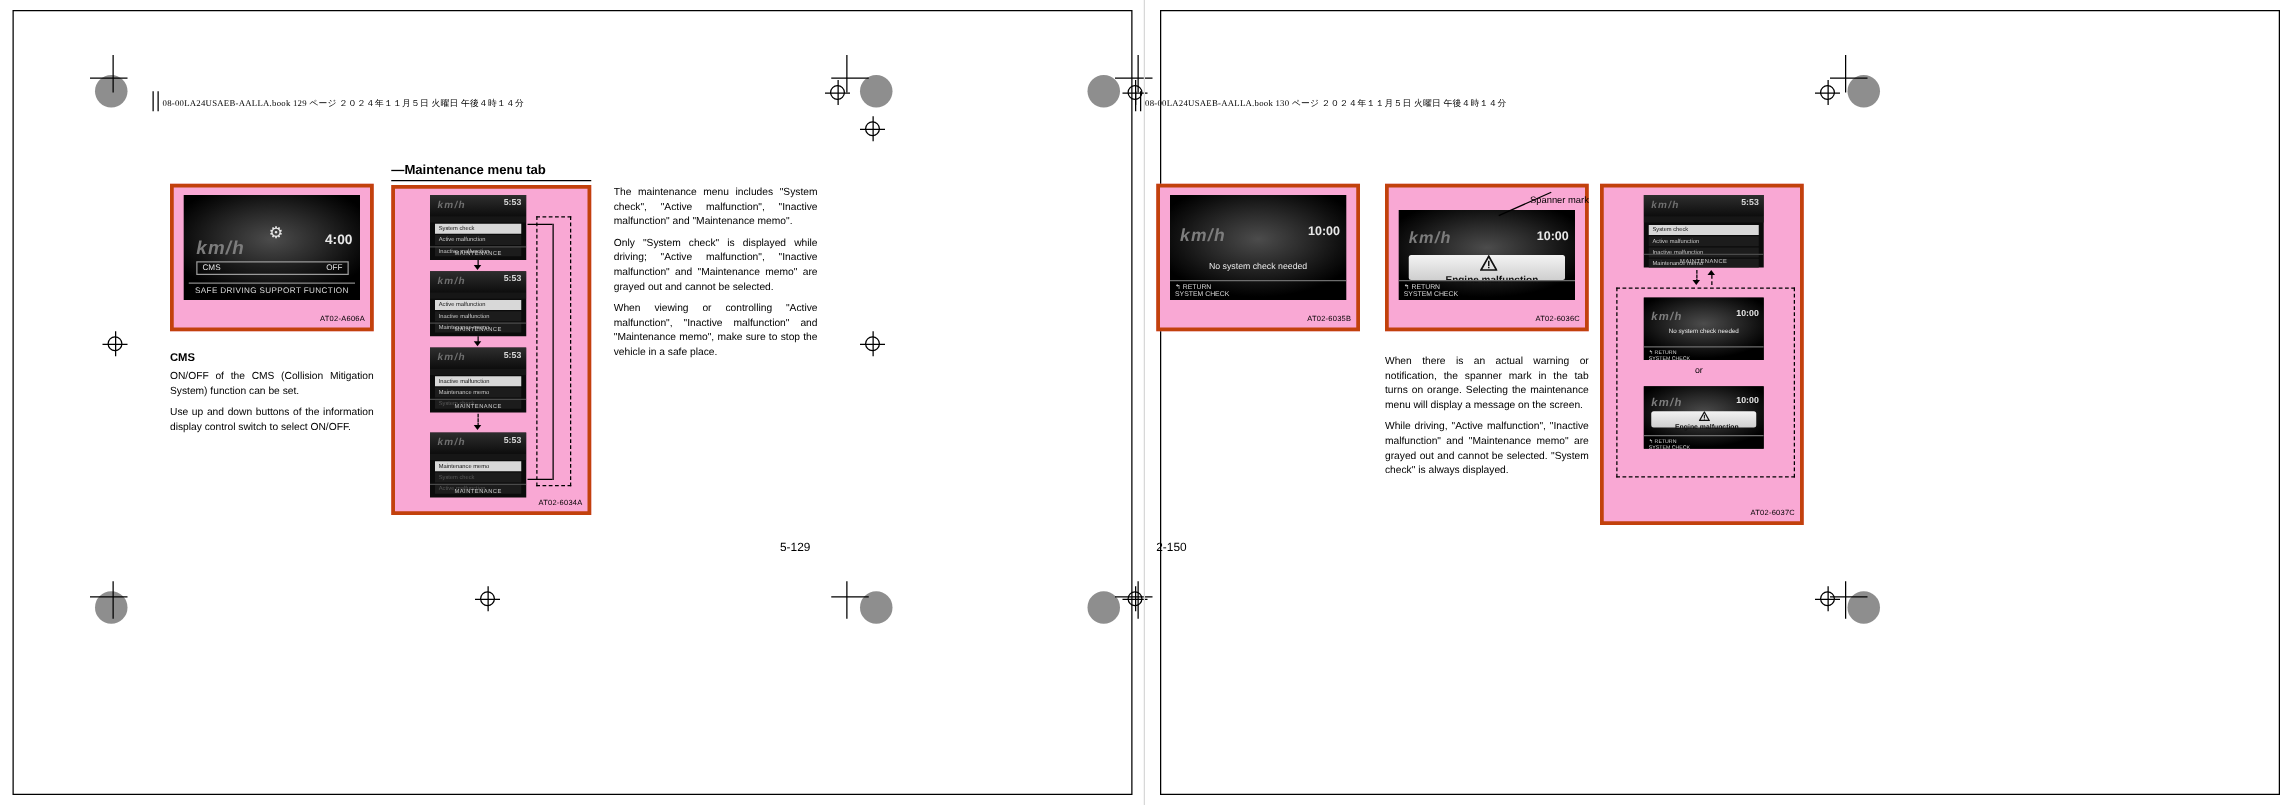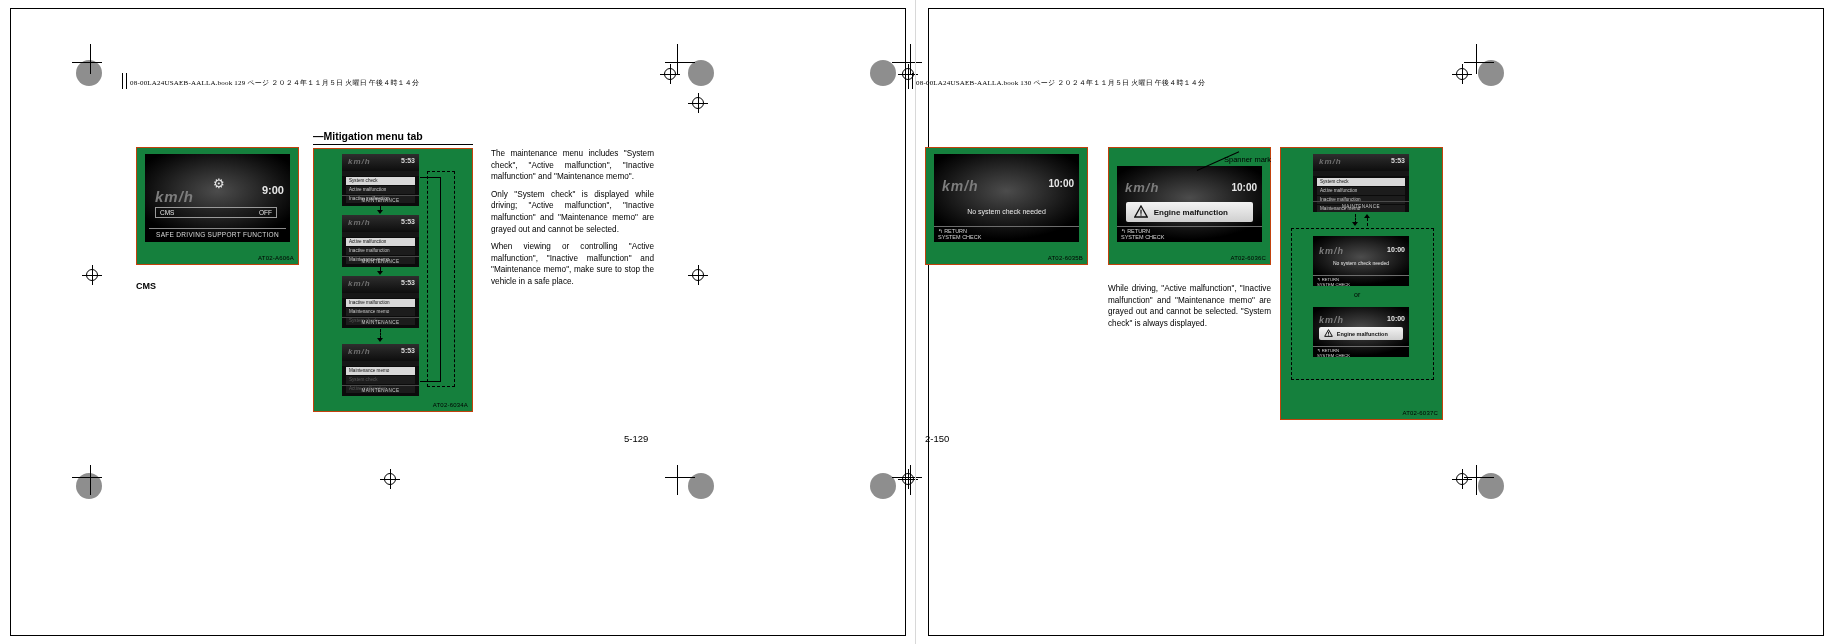--- a/index.html
+++ b/index.html
@@ -121,23 +121,23 @@
   .caplbl {
     position: absolute;
     font-size: 7.5px;
     color: #000;
     line-height: 9px;
   }
 
   
   .fig {
     position: absolute;
-    border: 1px solid #c2410c;
-    box-sizing: border-box;
-    background: #15803d;
+    border: 3px solid #c2410c;
+    box-sizing: border-box;
+    background: #f9a8d4;
   }
   .screen {
     position: absolute;
     background: #000;
     overflow: hidden;
   }
 
   
   .cluster {
     position: absolute;
@@ -293,20 +293,21 @@
   }
   .warn-band {
     position: absolute;
     left: 6%; right: 6%;
     background: linear-gradient(to bottom, #f3f3f3, #cfcfcf);
     border-radius: 2px;
     display: flex;
     align-items: center;
     color: #111;
     font-weight: bold;
+    flex-direction: column;
   }
   .tri {
     position: relative;
     display: inline-block;
   }
   .nosys {
     position: absolute;
     left: 0; right: 0;
     text-align: center;
     color: #e9e9e9;
@@ -371,28 +372,28 @@
     </div>
     <div class="bracket" style="left:665px; top:465px; width:30px; height:30px;">
       <i style="left:0; top:12px; width:30px; height:1px;"></i>
       <i style="left:12px; top:0; width:1px; height:30px;"></i>
     </div>
 
     <div class="hdr-rule-v" style="left:122px; top:73px; height:16px;"></div>
     <div class="hdr-rule-v" style="left:126px; top:73px; height:16px;"></div>
     <div class="hdr" style="left:130px; top:78px;">08-00LA24USAEB-AALLA.book   129 ページ   ２０２４年１１月５日   火曜日   午後４時１４分</div>
 
-    <div class="ttl" style="left:313px; top:130px;">—Mitigation menu tab</div>
+    <div class="ttl" style="left:313px; top:130px;">—Maintenance menu tab</div>
     <div class="ttl-underline" style="left:313px; top:144px; width:160px;"></div>
 
     <div class="fig" style="left:136px; top:147px; width:163px; height:118px;">
       <div class="screen" style="left:8px; top:6px; right:8px; bottom:22px;">
         <div class="cluster"></div>
         <div class="gauge-text" style="left:10px; top:34px; font-size:15px;">km/h</div>
-        <div class="clock" style="right:6px; top:30px; font-size:11px;">9:00</div>
+        <div class="clock" style="right:6px; top:30px; font-size:11px;">4:00</div>
         <div class="gear-ico" style="left:68px; top:22px; font-size:13px;">⚙</div>
         <div class="cms-bar" style="left:10px; top:53px; width:122px; height:11px;">
           <span>CMS</span>
           <span>OFF</span>
         </div>
         <div class="sdsf" style="left:4px; right:4px; bottom:4px;">SAFE DRIVING SUPPORT FUNCTION</div>
       </div>
       <div class="figid" style="right:4px; bottom:3px;">AT02-A606A</div>
     </div>
 
@@ -465,20 +466,24 @@
       <div class="figid" style="right:4px; bottom:3px;">AT02-6034A</div>
     </div>
 
     <div class="body" style="left:491px; top:148px; width:163px;">
       <p>The maintenance menu includes "System check", "Active malfunction", "Inactive malfunction" and "Maintenance memo".</p>
       <p>Only "System check" is displayed while driving; "Active malfunction", "Inactive malfunction" and "Maintenance memo" are grayed out and cannot be selected.</p>
       <p>When viewing or controlling "Active malfunction", "Inactive malfunction" and "Maintenance memo", make sure to stop the vehicle in a safe place.</p>
     </div>
 
     <div class="sub" style="left:136px; top:281px;">CMS</div>
+    <div class="body" style="left:136px; top:295px; width:163px;">
+      <p>ON/OFF of the CMS (Collision Mitigation System) function can be set.</p>
+      <p>Use up and down buttons of the information display control switch to select ON/OFF.</p>
+    </div>
 
     <div class="pageno" style="left:624px; top:433px;">5-129</div>
   </div>
 
   <div class="sheet sheet-right">
     <div class="sheet-border"></div>
 
     <div class="circ-gray" style="left:-46px; top:60px;"></div>
     <div class="circ-gray" style="left:562px; top:60px;"></div>
     <div class="circ-gray" style="left:-46px; top:473px;"></div>
@@ -612,20 +617,21 @@
           <div>↰ <span>RETURN</span></div>
           <div>SYSTEM CHECK</div>
         </div>
       </div>
 
       <div class="figid" style="right:4px; bottom:3px;">AT02-6037C</div>
     </div>
 
 
     <div class="body" style="left:192px; top:283px; width:163px;">
+      <p>When there is an actual warning or notification, the spanner mark in the tab turns on orange. Selecting the maintenance menu will display a message on the screen.</p>
       <p>While driving, "Active malfunction", "Inactive malfunction" and "Maintenance memo" are grayed out and cannot be selected. "System check" is always displayed.</p>
     </div>
 
     <div class="pageno" style="left:9px; top:433px;">2-150</div>
   </div>
 
   <div style="position:absolute; left:915px; top:0; width:1px; height:644px; background:#d8d8d8;"></div>
 </div>
 
 </body></html>

